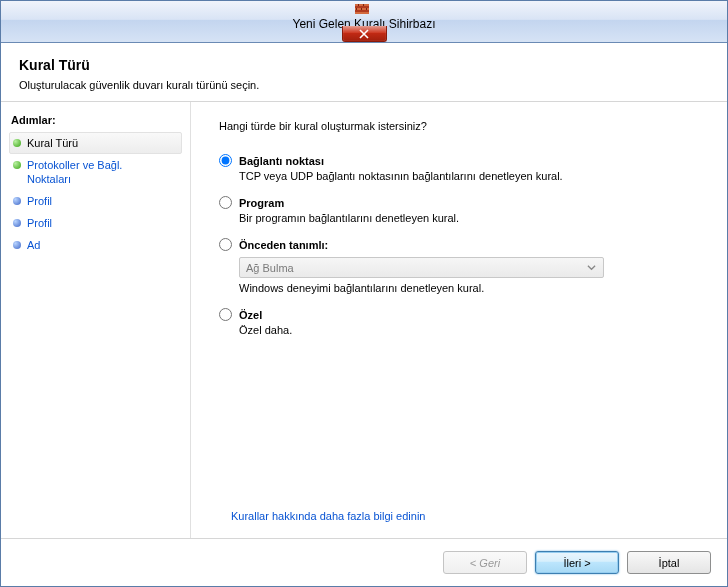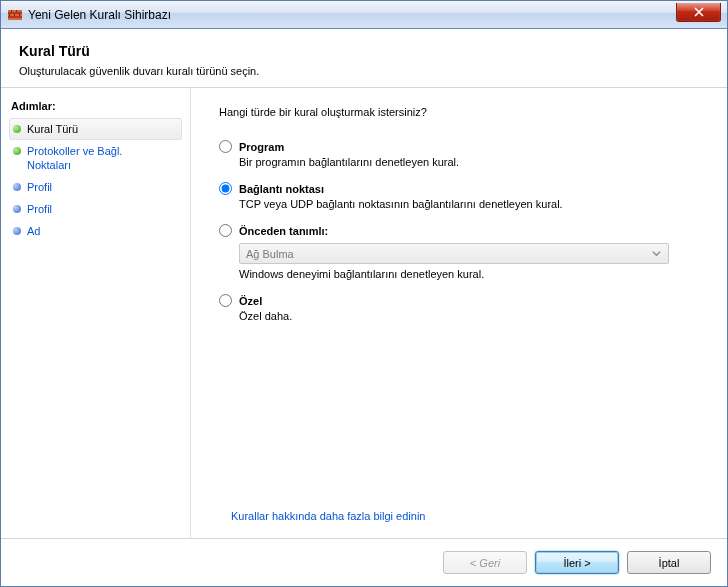--- a/index.html
+++ b/index.html
@@ -12,26 +12,27 @@
 .window {
   width: 728px;
   height: 587px;
   border: 1px solid #5a7ca8;
   background: #fff;
   display: flex;
   flex-direction: column;
   box-shadow: 0 0 3px rgba(0,0,0,0.3);
 }
 .titlebar {
-  height: 28px;
+  height: 42px;
   background: linear-gradient(to bottom, #f0f4fb 0%, #d9e4f5 45%, #c3d5ef 46%, #d6e3f5 100%);
   border-bottom: 1px solid #6a8ab4;
   display: flex;
   align-items: center;
   padding: 0 6px 0 6px;
+  flex-direction: column;
 }
 .titlebar .app-icon {
   width: 16px; height: 16px;
   margin-right: 5px;
   display: inline-flex; align-items:center; justify-content:center;
 }
 .titlebar .title {
   color: #000;
   font-size: 12px;
   flex: 1;
@@ -134,21 +135,21 @@
   color: #000;
 }
 .option .opt-label.bold { font-weight: bold; }
 .option .opt-desc {
   font-size: 11px;
   color: #000;
   margin: 3px 0 0 20px;
 }
 .predef-select {
   margin: 6px 0 4px 20px;
-  width: 430px;
+  width: 365px;
 }
 .predef-select .sel {
   height: 21px;
   border: 1px solid #c8c8c8;
   background: linear-gradient(to bottom,#f6f6f6,#eaeaea);
   border-radius: 2px;
   display:flex; align-items:center; justify-content:space-between;
   padding: 0 4px 0 6px;
   color: #7a7a7a;
   font-size: 11px;
@@ -262,32 +263,32 @@
           <span class="step-label">Ad</span>
         </li>
       </ul>
     </div>
 
     <div class="main">
       <div class="prompt">Hangi türde bir kural oluşturmak istersiniz?</div>
 
       <div class="option">
         <label class="option-row">
+          <input type="radio" name="ruletype" checked="" style="">
+          <span class="opt-label bold">Bağlantı noktası</span>
+        </label>
+        <div class="opt-desc">TCP veya UDP bağlantı noktasının bağlantılarını denetleyen kural.</div>
+      </div>
+
+      <div class="option">
+        <label class="option-row">
           <input type="radio" name="ruletype" style="">
           <span class="opt-label bold">Program</span>
         </label>
         <div class="opt-desc">Bir programın bağlantılarını denetleyen kural.</div>
-      </div>
-
-      <div class="option">
-        <label class="option-row">
-          <input type="radio" name="ruletype" checked="" style="">
-          <span class="opt-label bold">Bağlantı noktası</span>
-        </label>
-        <div class="opt-desc">TCP veya UDP bağlantı noktasının bağlantılarını denetleyen kural.</div>
       </div>
 
       <div class="option">
         <label class="option-row">
           <input type="radio" name="ruletype" style="">
           <span class="opt-label bold">Önceden tanımlı:</span>
         </label>
         <div class="predef-select">
           <div class="sel">
             <span>Ağ Bulma</span>

